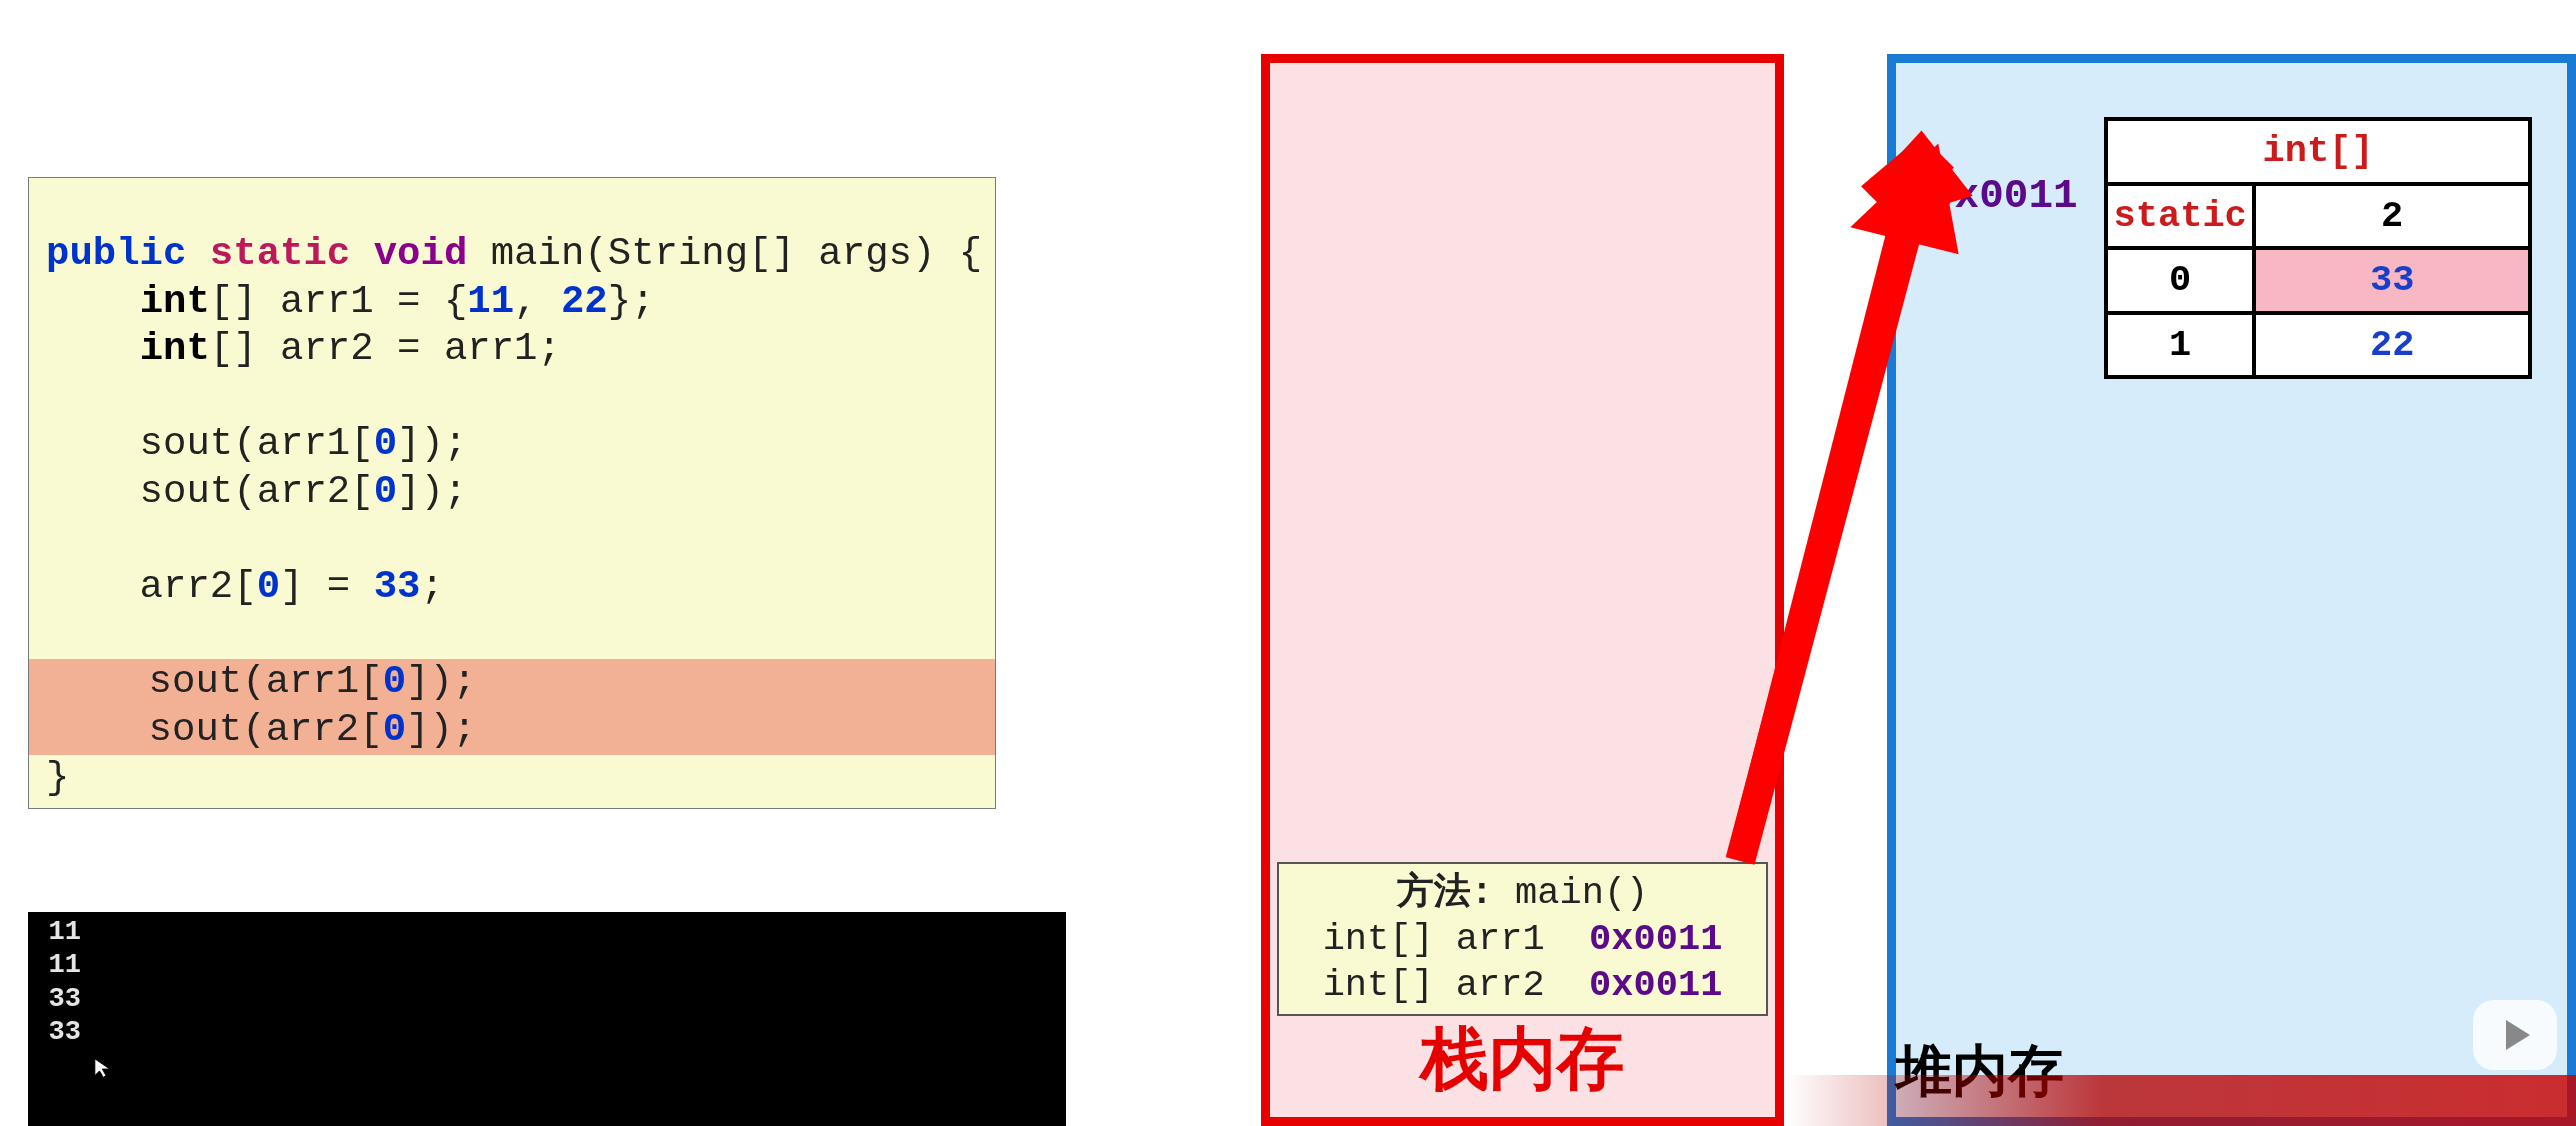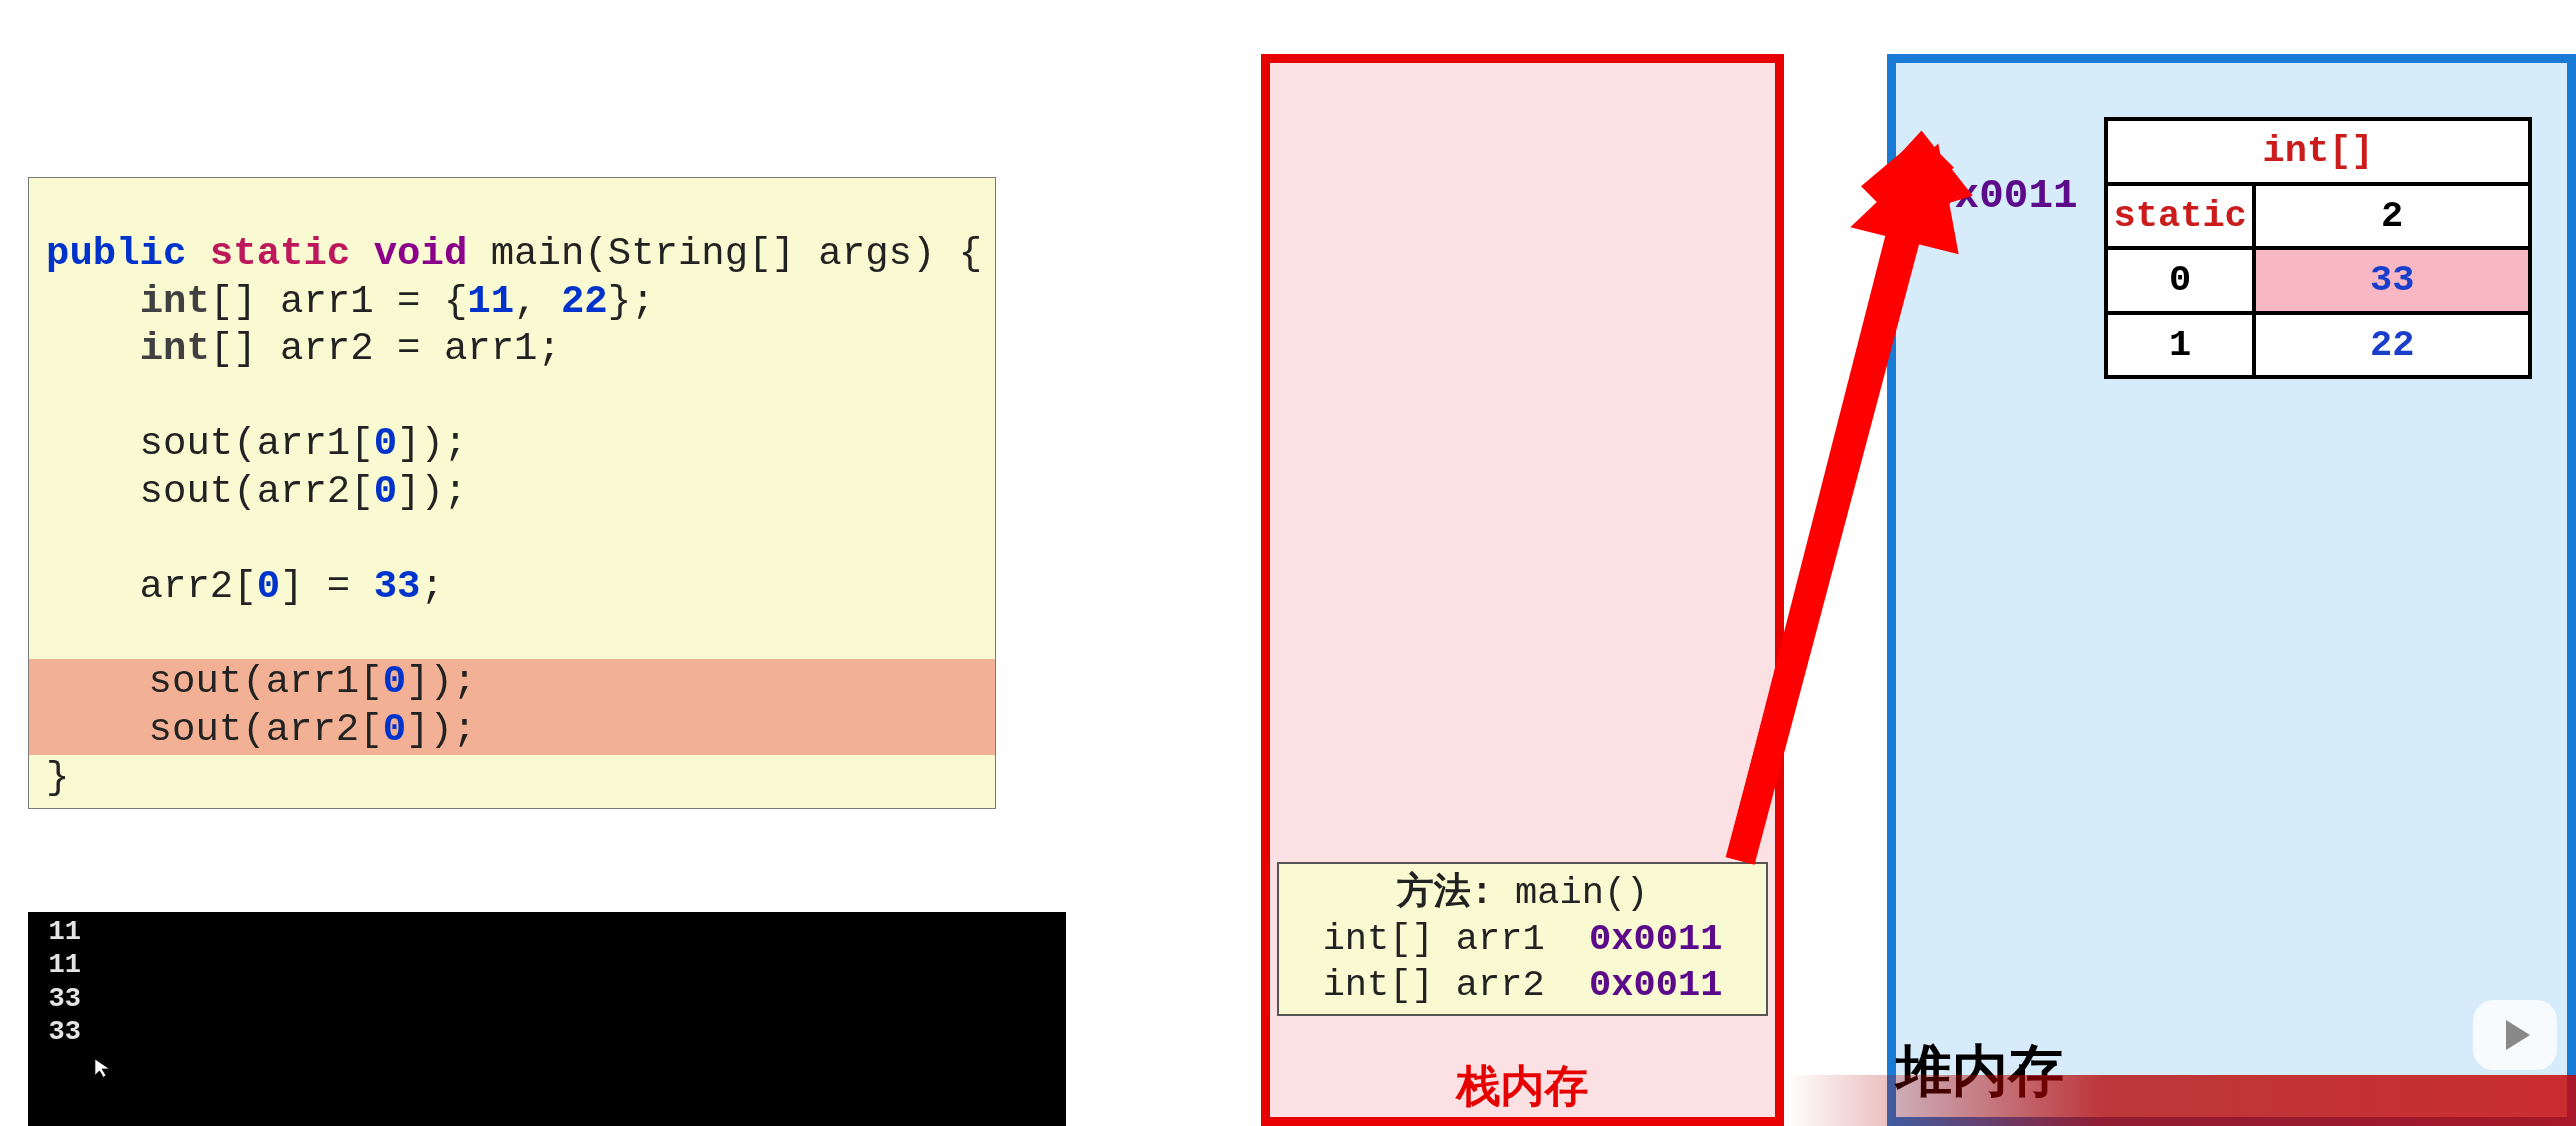--- a/index.html
+++ b/index.html
@@ -23,21 +23,21 @@
     font-size: 39px;
     line-height: 1.22;
     color: #222;
     white-space: pre;
     padding: 5.6px 17px 5.6px 17px;
   }
   .code-line { position: relative; }
   .kw-public { color: #0033cc; font-weight: bold; }
   .kw-static { color: #be185d; font-weight: bold; }
   .kw-void   { color: #8b008b; font-weight: bold; }
-  .kw-int    { color: #404040; font-weight: bold; }
+  .kw-int    { color: #000000; font-weight: bold; }
   .num       { color: #0033cc; font-weight: bold; }
   .idx       { color: #0033cc; font-weight: bold; }
   .hl-orange {
     background: #f2b194;
     display: block;
     margin-left: -17px;
     margin-right: -17px;
     padding-left: 26px;
     padding-right: 17px;
   }
@@ -79,24 +79,24 @@
     line-height: 1.25;
     padding: 5.6px 17px;
     color: #222;
     white-space: pre;
     text-align: center;
   }
   .stack-frame b { font-weight: bold; }
   .addr { color: #5b0a8a; font-weight: bold; }
   .stack-label {
     position: absolute;
-    bottom: 1px;
+    bottom: 12px;
     left: 0; right: 0;
     text-align: center;
-    font-size: 44px;
+    font-size: 68px;
     font-weight: bold;
     color: #e60000;
     font-family: Liberation Serif, serif;
   }
 
   
   .heap-panel {
     position: absolute;
     left: 1887px;
     top: 54px;

